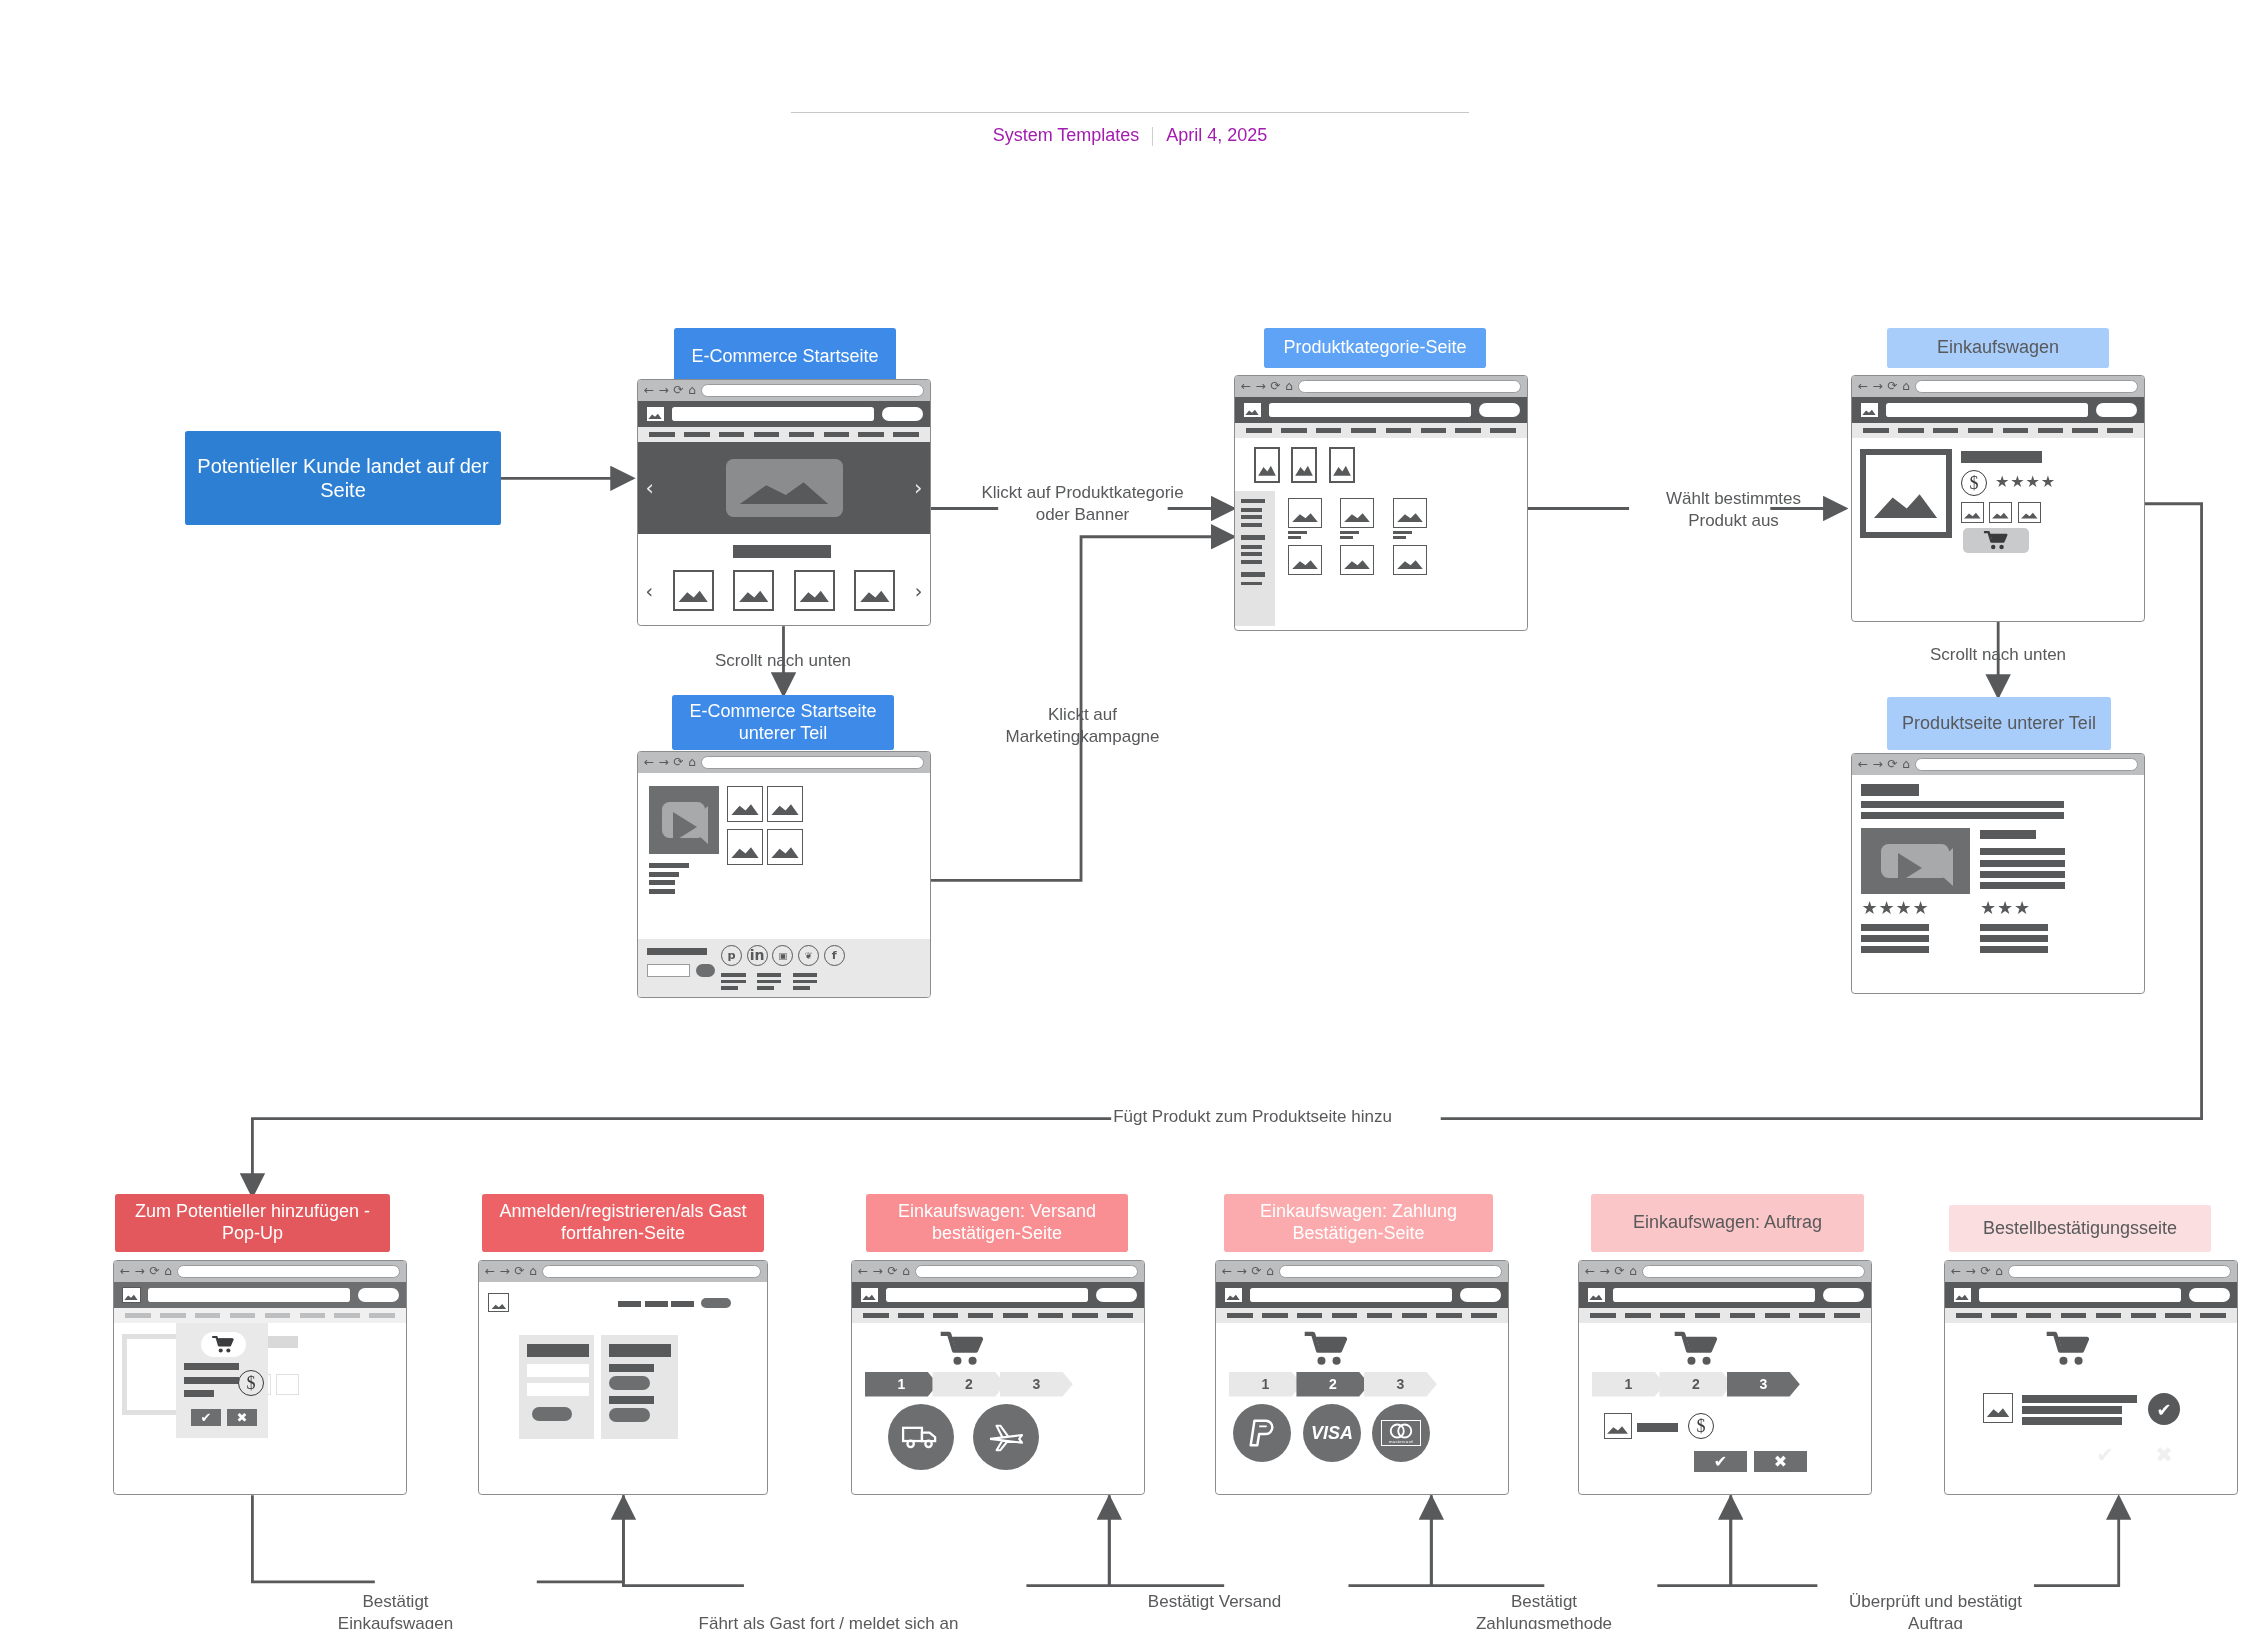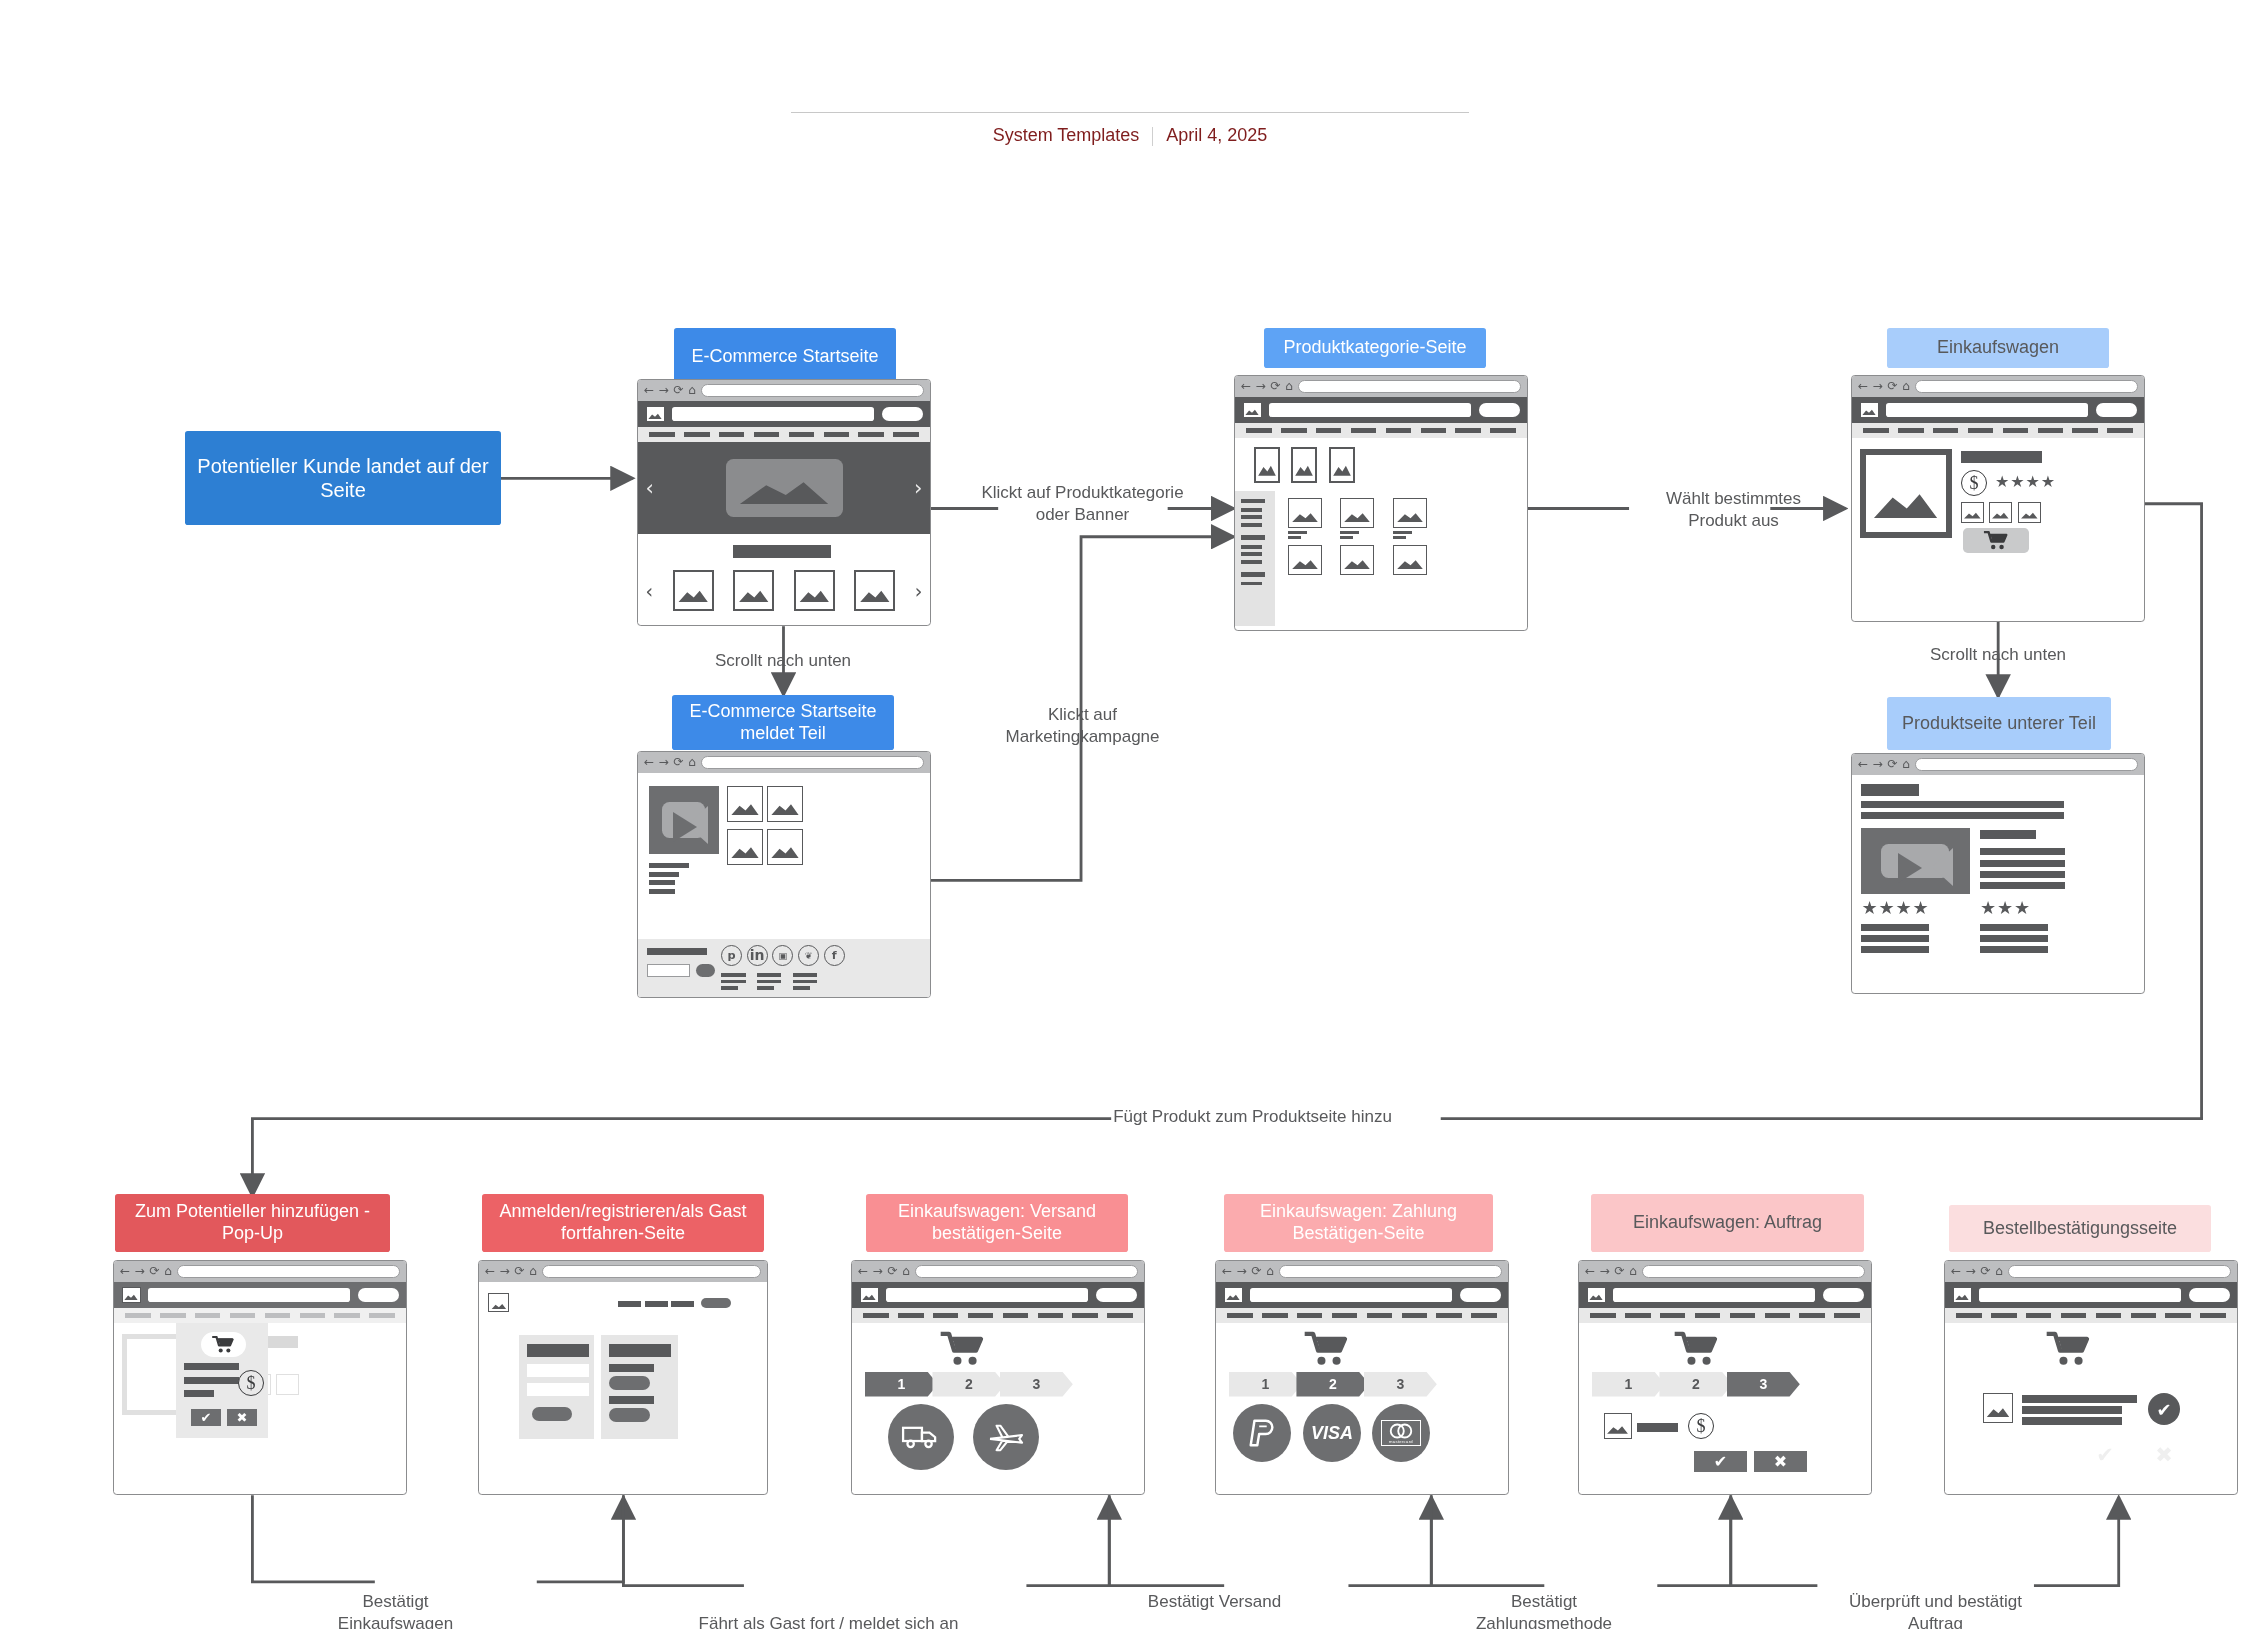--- a/index.html
+++ b/index.html
@@ -2,21 +2,21 @@
 <html style="font-size:15px"><head>
 <meta charset="utf-8">
 <style>
   html,body{margin:0;padding:0;background:#fff;}
   body{width:2260px;height:1629px;position:relative;font-family:"Liberation Sans",sans-serif;color:#58595b;overflow:hidden;}
 
   
   #header{position:absolute;top:104px;left:0;width:2260px;text-align:center;}
   #doc-title{font-size:38px;font-weight:bold;color:#b3b3b3;letter-spacing:0.2px;line-height:1.1;}
   #title-rule{width:678px;height:1.9px;background:#c8c8c8;margin:7.5px auto 0 auto;}
-  #subline{margin-top:11.3px;font-size:18px;color:#7f1d1d;display:flex;justify-content:center;align-items:flex-end;gap:13px;}
+  #subline{margin-top:11.3px;font-size:18px;color:#a21caf;display:flex;justify-content:center;align-items:flex-end;gap:13px;}
   .sub-div{display:inline-block;width:0.9px;height:19px;background:#cfcfcf;}
 
   
   .label{position:absolute;border-radius:2.8px;display:flex;align-items:center;justify-content:center;
          text-align:center;color:#fff;font-size:18px;line-height:1.22;padding:3.8px 7.5px;box-sizing:border-box;}
   .label.dark-text{color:#58595b;}
 
   
   .win{position:absolute;background:#fff;border:1.9px solid #8b8c8e;border-radius:3.8px;box-sizing:border-box;overflow:hidden;}
   .chrome{height:21px;background:#bdbec0;display:flex;align-items:center;gap:4.7px;padding:0 5.6px;box-sizing:border-box;}
@@ -171,21 +171,21 @@
       <i class="tile" style="width:41px;height:41px;"></i>
       <i class="tile" style="width:41px;height:41px;"></i>
       <i class="tile" style="width:41px;height:41px;"></i>
       <i class="tile" style="width:41px;height:41px;"></i>
       <span class="arr" style="color:#58595b;font-size:19px;font-family:'DejaVu Sans',sans-serif;">›</span>
     </div>
   </div>
 </div>
 <div class="cap" style="left:689px;top:650px;width:188px;">Scrollt nach unten</div>
 
-<div class="label" style="left:672px;top:695px;width:222px;height:55px;background:#3d8ae8;">E-Commerce Startseite meldet Teil</div>
+<div class="label" style="left:672px;top:695px;width:222px;height:55px;background:#3d8ae8;">E-Commerce Startseite unterer Teil</div>
 <div class="win" style="left:637px;top:751px;width:294px;height:247px;">
   <div class="chrome">
     <span class="chv">←</span>
     <span class="chv">→</span>
     <span class="chv">⟳</span>
     <span class="chv">⌂</span>
     <span class="urlbar"></span>
   </div>
   <div class="body-area" style="height:160px;">
     <div class="video" style="position:absolute;left:11.3px;top:13px;width:70px;height:68px;">

